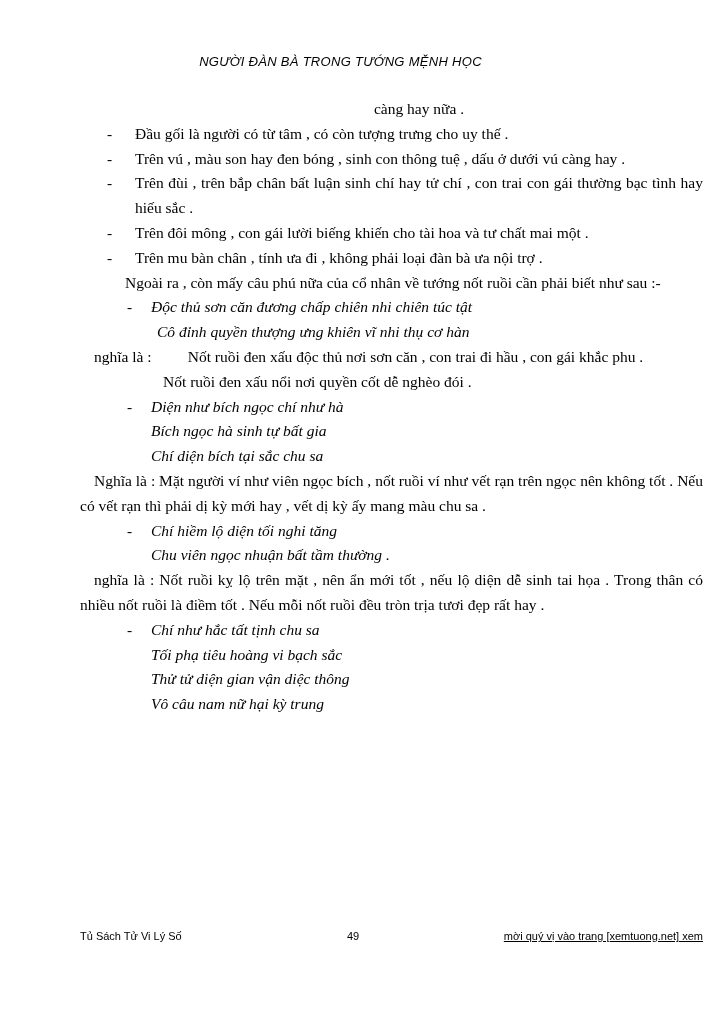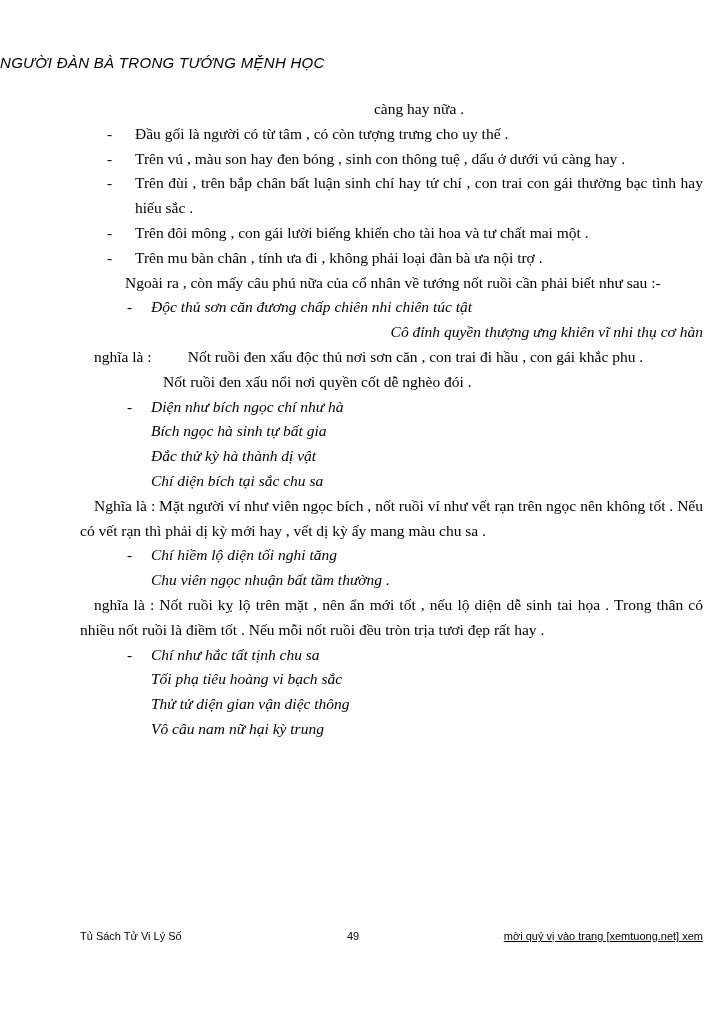--- a/index.html
+++ b/index.html
@@ -8,24 +8,24 @@
     background:#ffffff;
     font-family:"Liberation Serif", serif;
     color:#000;
     position:relative;
     overflow:hidden;
   }
   .page { position:absolute; inset:0; background:#fff; }
 
   .title {
     position:absolute; top:54px; left:0; width:681px;
-    text-align:left;
+    text-align:center;
     font-family:"Liberation Sans", sans-serif;
     font-style:italic;
-    font-size:15px;
+    font-size:13px;
     letter-spacing:0.3px;
     white-space:nowrap;
   }
 
   .content {
     position:absolute; left:80px; top:97px; width:623px;
     font-size:15.5px;
     line-height:24.8px;
     text-align:justify;
   }
@@ -43,21 +43,21 @@
 
   .note-line { padding-left:83px; text-align:left; }
 
   .verse-line {
     position:relative;
     padding-left:71px;
     font-style:italic;
     text-align:left;
   }
   .verse-line .dash { position:absolute; left:47px; top:0; font-style:normal; }
-  .verse-line.l2 { padding-left:77px;text-align:right; }
+  .verse-line.l2 { padding-left:77px; }
 
   .footer {
     position:absolute; top:930px; left:80px; width:623px; height:20px;
     font-family:"Liberation Sans", sans-serif;
     font-size:11px;
   }
   .f-left  { position:absolute; left:0; white-space:nowrap; }
   .f-page  { position:absolute; left:267px; white-space:nowrap; }
   .f-right { position:absolute; right:0; white-space:nowrap;text-decoration:underline; }
 </style>
@@ -112,21 +112,20 @@
     </div>
 
     <div class="note-line">Nốt ruồi đen xấu nổi nơi quyền cốt dễ nghèo đói .</div>
 
     <div>
       <div class="verse-line">
         <span class="dash">-</span>
         <span>Diện như bích ngọc chí như hà</span>
       </div>
       <div class="verse-line">Bích ngọc hà sinh tự bất gia</div>
-      <div class="verse-line">Đắc thử kỳ hà thành dị vật</div>
       <div class="verse-line">Chí diện bích tại sắc chu sa</div>
     </div>
 
     <div class="para indent-sm">Nghĩa là : Mặt người ví như viên ngọc bích , nốt ruồi ví như vết rạn trên ngọc nên không tốt . Nếu có vết rạn thì phải dị kỳ mới hay , vết dị kỳ ấy mang màu chu sa .</div>
 
     <div>
       <div class="verse-line">
         <span class="dash">-</span>
         <span>Chí hiềm lộ diện tối nghi tăng</span>
       </div>

